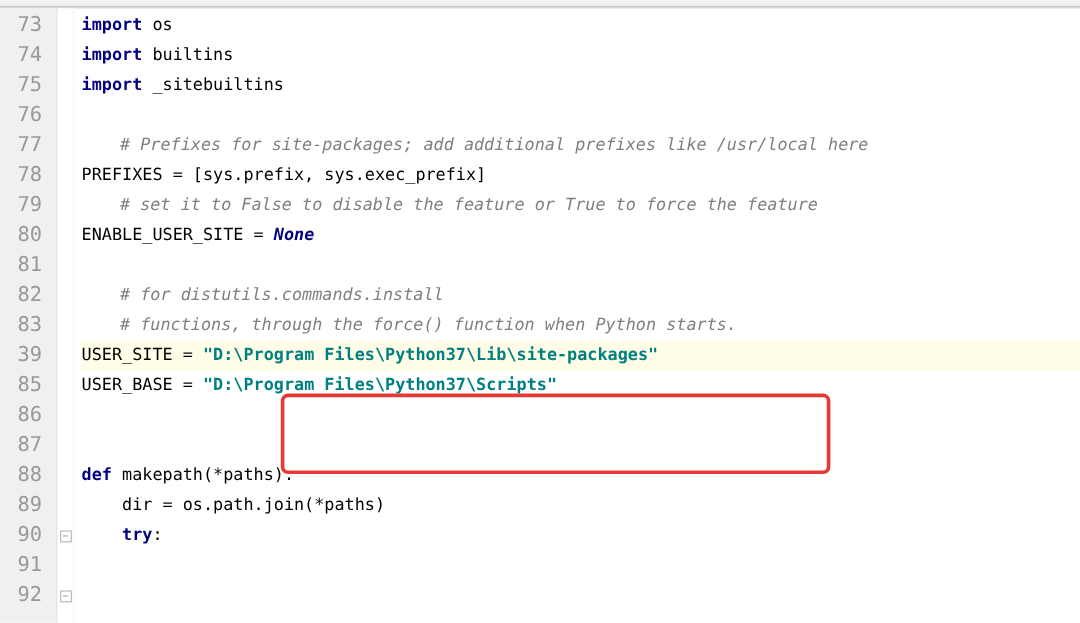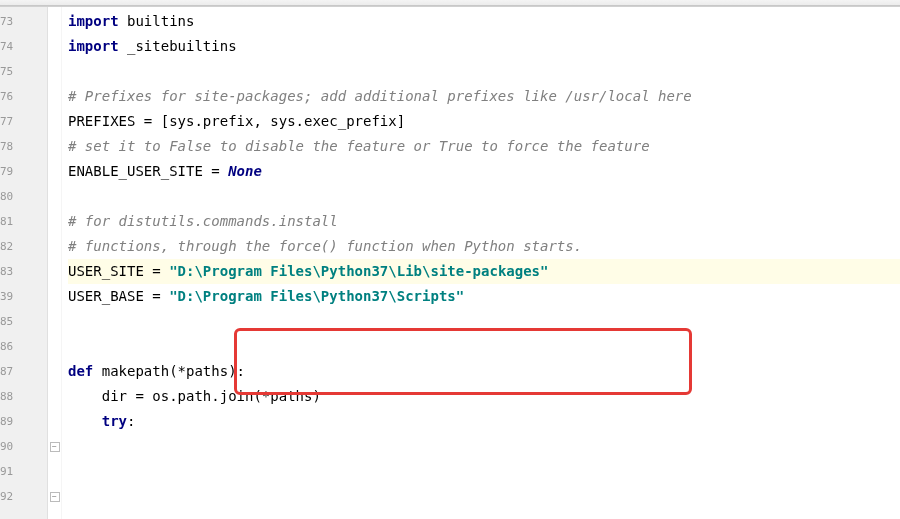--- a/index.html
+++ b/index.html
@@ -18,24 +18,25 @@
     }
     .gutter {
       background: #f0f0f0;
       border-right: 1px solid #e0e0e0;
       width: 48px;
       flex-shrink: 0;
       padding-top: 2px;
     }
     .line-number {
       color: #999999;
+      text-align: right;
       padding-right: 12px;
       height: 25px;
       line-height: 25px;
-      font-size: 11px;
+      font-size: 17px;
       user-select: none;
     }
     .fold-column {
       width: 14px;
       flex-shrink: 0;
       background: #ffffff;
       border-right: 1px solid #f5f5f5;
       padding-top: 2px;
     }
     .fold-marker {
@@ -66,21 +67,21 @@
       line-height: 25px;
       white-space: pre;
       position: relative;
     }
     .code-line.highlighted {
       background: #fffde7;
     }
     .kw { color: #000080; font-weight: bold; }
     .var { color: #000000; }
     .none-val { color: #000080; font-weight: bold; font-style: italic; }
-    .comment { color: #808080; font-style: italic; }
+    .comment { color: #808080; font-style: italic; margin-left: 32px; }
     .string { color: #008080; font-weight: bold; }
     .highlight-box {
       position: absolute;
       border: 3px solid #e53935;
       border-radius: 6px;
       pointer-events: none;
       z-index: 10;
     }
     .toolbar-edge {
       height: 6px;
@@ -136,20 +137,21 @@
       <div class="fold-marker">
         <div class="fold-icon">−</div>
       </div>
       <div class="fold-marker"></div>
       <div class="fold-marker">
         <div class="fold-icon">−</div>
       </div>
     </div>
   <div class="code-area">
     <div class="highlight-box" style="top: 321px; left: 172px; width: 458px; height: 67px;"></div>
+  <div class="code-line"><span class="kw">import</span><span class="var"> os</span></div>
       <div class="code-line"><span class="kw">import</span><span class="var"> builtins</span></div>
       <div class="code-line"><span class="kw">import</span><span class="var"> _sitebuiltins</span></div>
       <div class="code-line"></div>
       <div class="code-line"><span class="comment"># Prefixes for site-packages; add additional prefixes like /usr/local here</span></div>
       <div class="code-line"><span class="var">PREFIXES = [sys.prefix, sys.exec_prefix]</span></div>
       <div class="code-line"><span class="comment"># set it to False to disable the feature or True to force the feature</span></div>
       <div class="code-line"><span class="var">ENABLE_USER_SITE = </span><span class="none-val">None</span></div>
       <div class="code-line"></div>
       <div class="code-line"><span class="comment"># for distutils.commands.install</span></div>
       <div class="code-line"><span class="comment"># functions, through the force() function when Python starts.</span></div>

